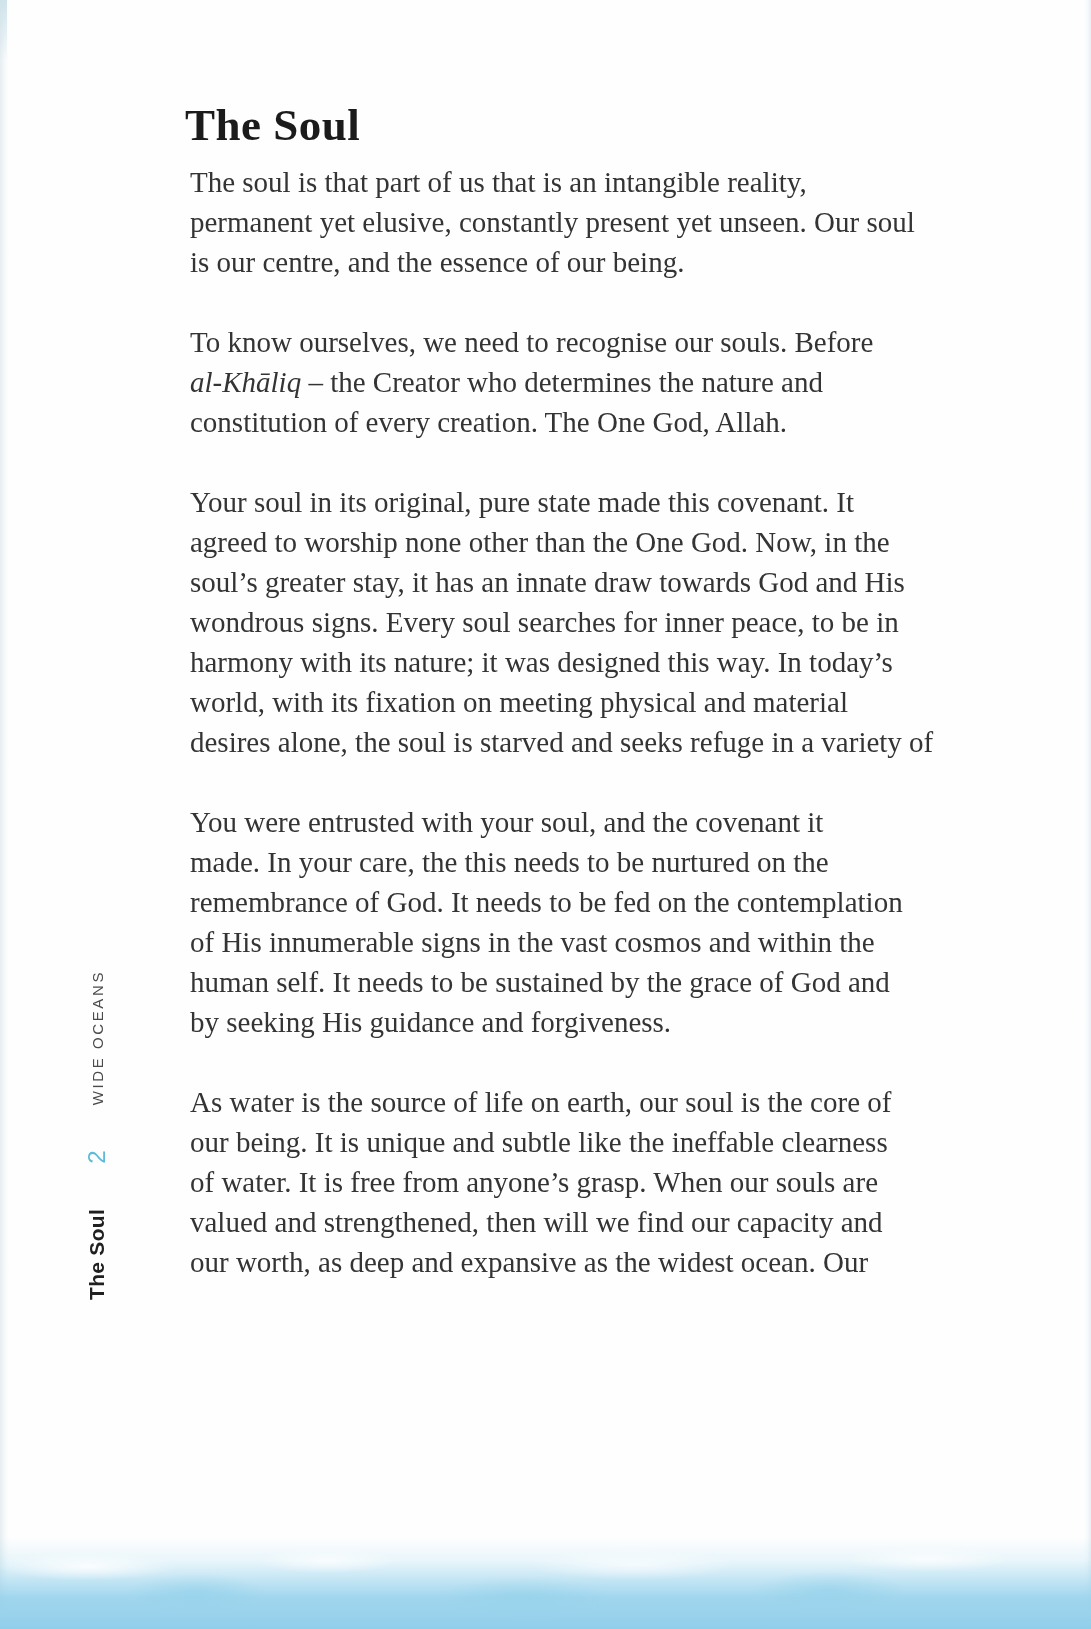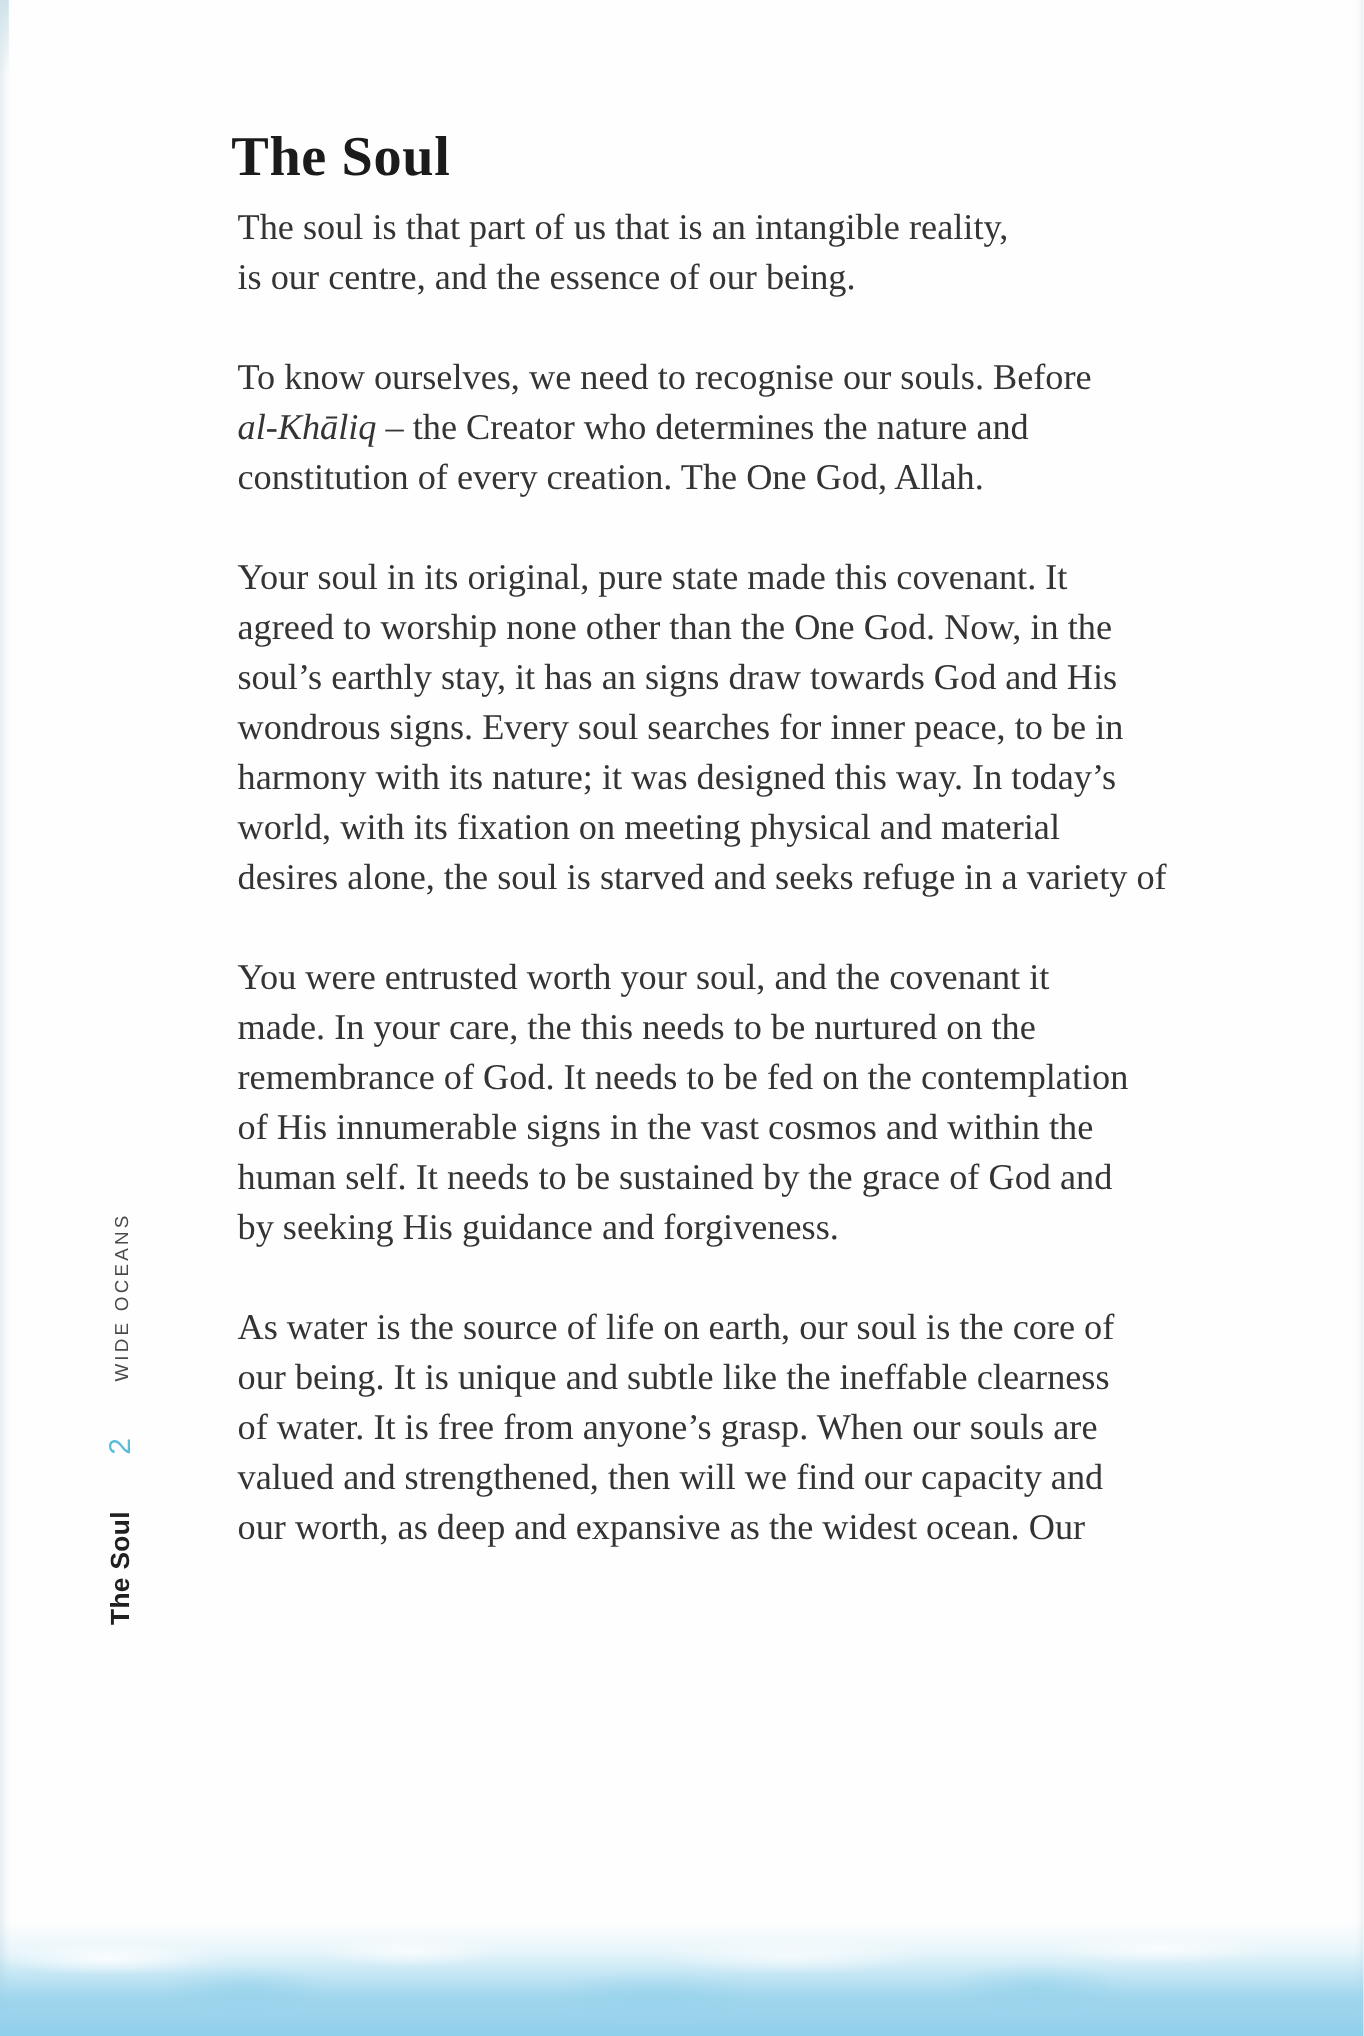--- a/index.html
+++ b/index.html
@@ -124,38 +124,39 @@
 <div class="page">
 
   <div class="edge-left"></div>
   <div class="edge-right"></div>
 
   <h1 class="chapter-title">The Soul</h1>
 
   <div class="body-text">
       <p>
         <span class="line">The soul is that part of us that is an intangible reality,</span>
+        <span class="line">permanent yet elusive, constantly present yet unseen. Our soul</span>
         <span class="line">is our centre, and the essence of our being.</span>
       </p>
       <p>
         <span class="line">To know ourselves, we need to recognise our souls. Before</span>
         <span class="line"><em>al-Khāliq</em> – the Creator who determines the nature and</span>
         <span class="line">constitution of every creation. The One God, Allah.</span>
       </p>
       <p>
         <span class="line">Your soul in its original, pure state made this covenant. It</span>
         <span class="line">agreed to worship none other than the One God. Now, in the</span>
-        <span class="line">soul’s earthly stay, it has an signs draw towards God and His</span>
+        <span class="line">soul’s greater stay, it has an innate draw towards God and His</span>
         <span class="line">wondrous signs. Every soul searches for inner peace, to be in</span>
         <span class="line">harmony with its nature; it was designed this way. In today’s</span>
         <span class="line">world, with its fixation on meeting physical and material</span>
         <span class="line">desires alone, the soul is starved and seeks refuge in a variety of</span>
       </p>
       <p>
-        <span class="line">You were entrusted worth your soul, and the covenant it</span>
+        <span class="line">You were entrusted with your soul, and the covenant it</span>
         <span class="line">made. In your care, the this needs to be nurtured on the</span>
         <span class="line">remembrance of God. It needs to be fed on the contemplation</span>
         <span class="line">of His innumerable signs in the vast cosmos and within the</span>
         <span class="line">human self. It needs to be sustained by the grace of God and</span>
         <span class="line">by seeking His guidance and forgiveness.</span>
       </p>
       <p>
         <span class="line">As water is the source of life on earth, our soul is the core of</span>
         <span class="line">our being. It is unique and subtle like the ineffable clearness</span>
         <span class="line">of water. It is free from anyone’s grasp. When our souls are</span>

